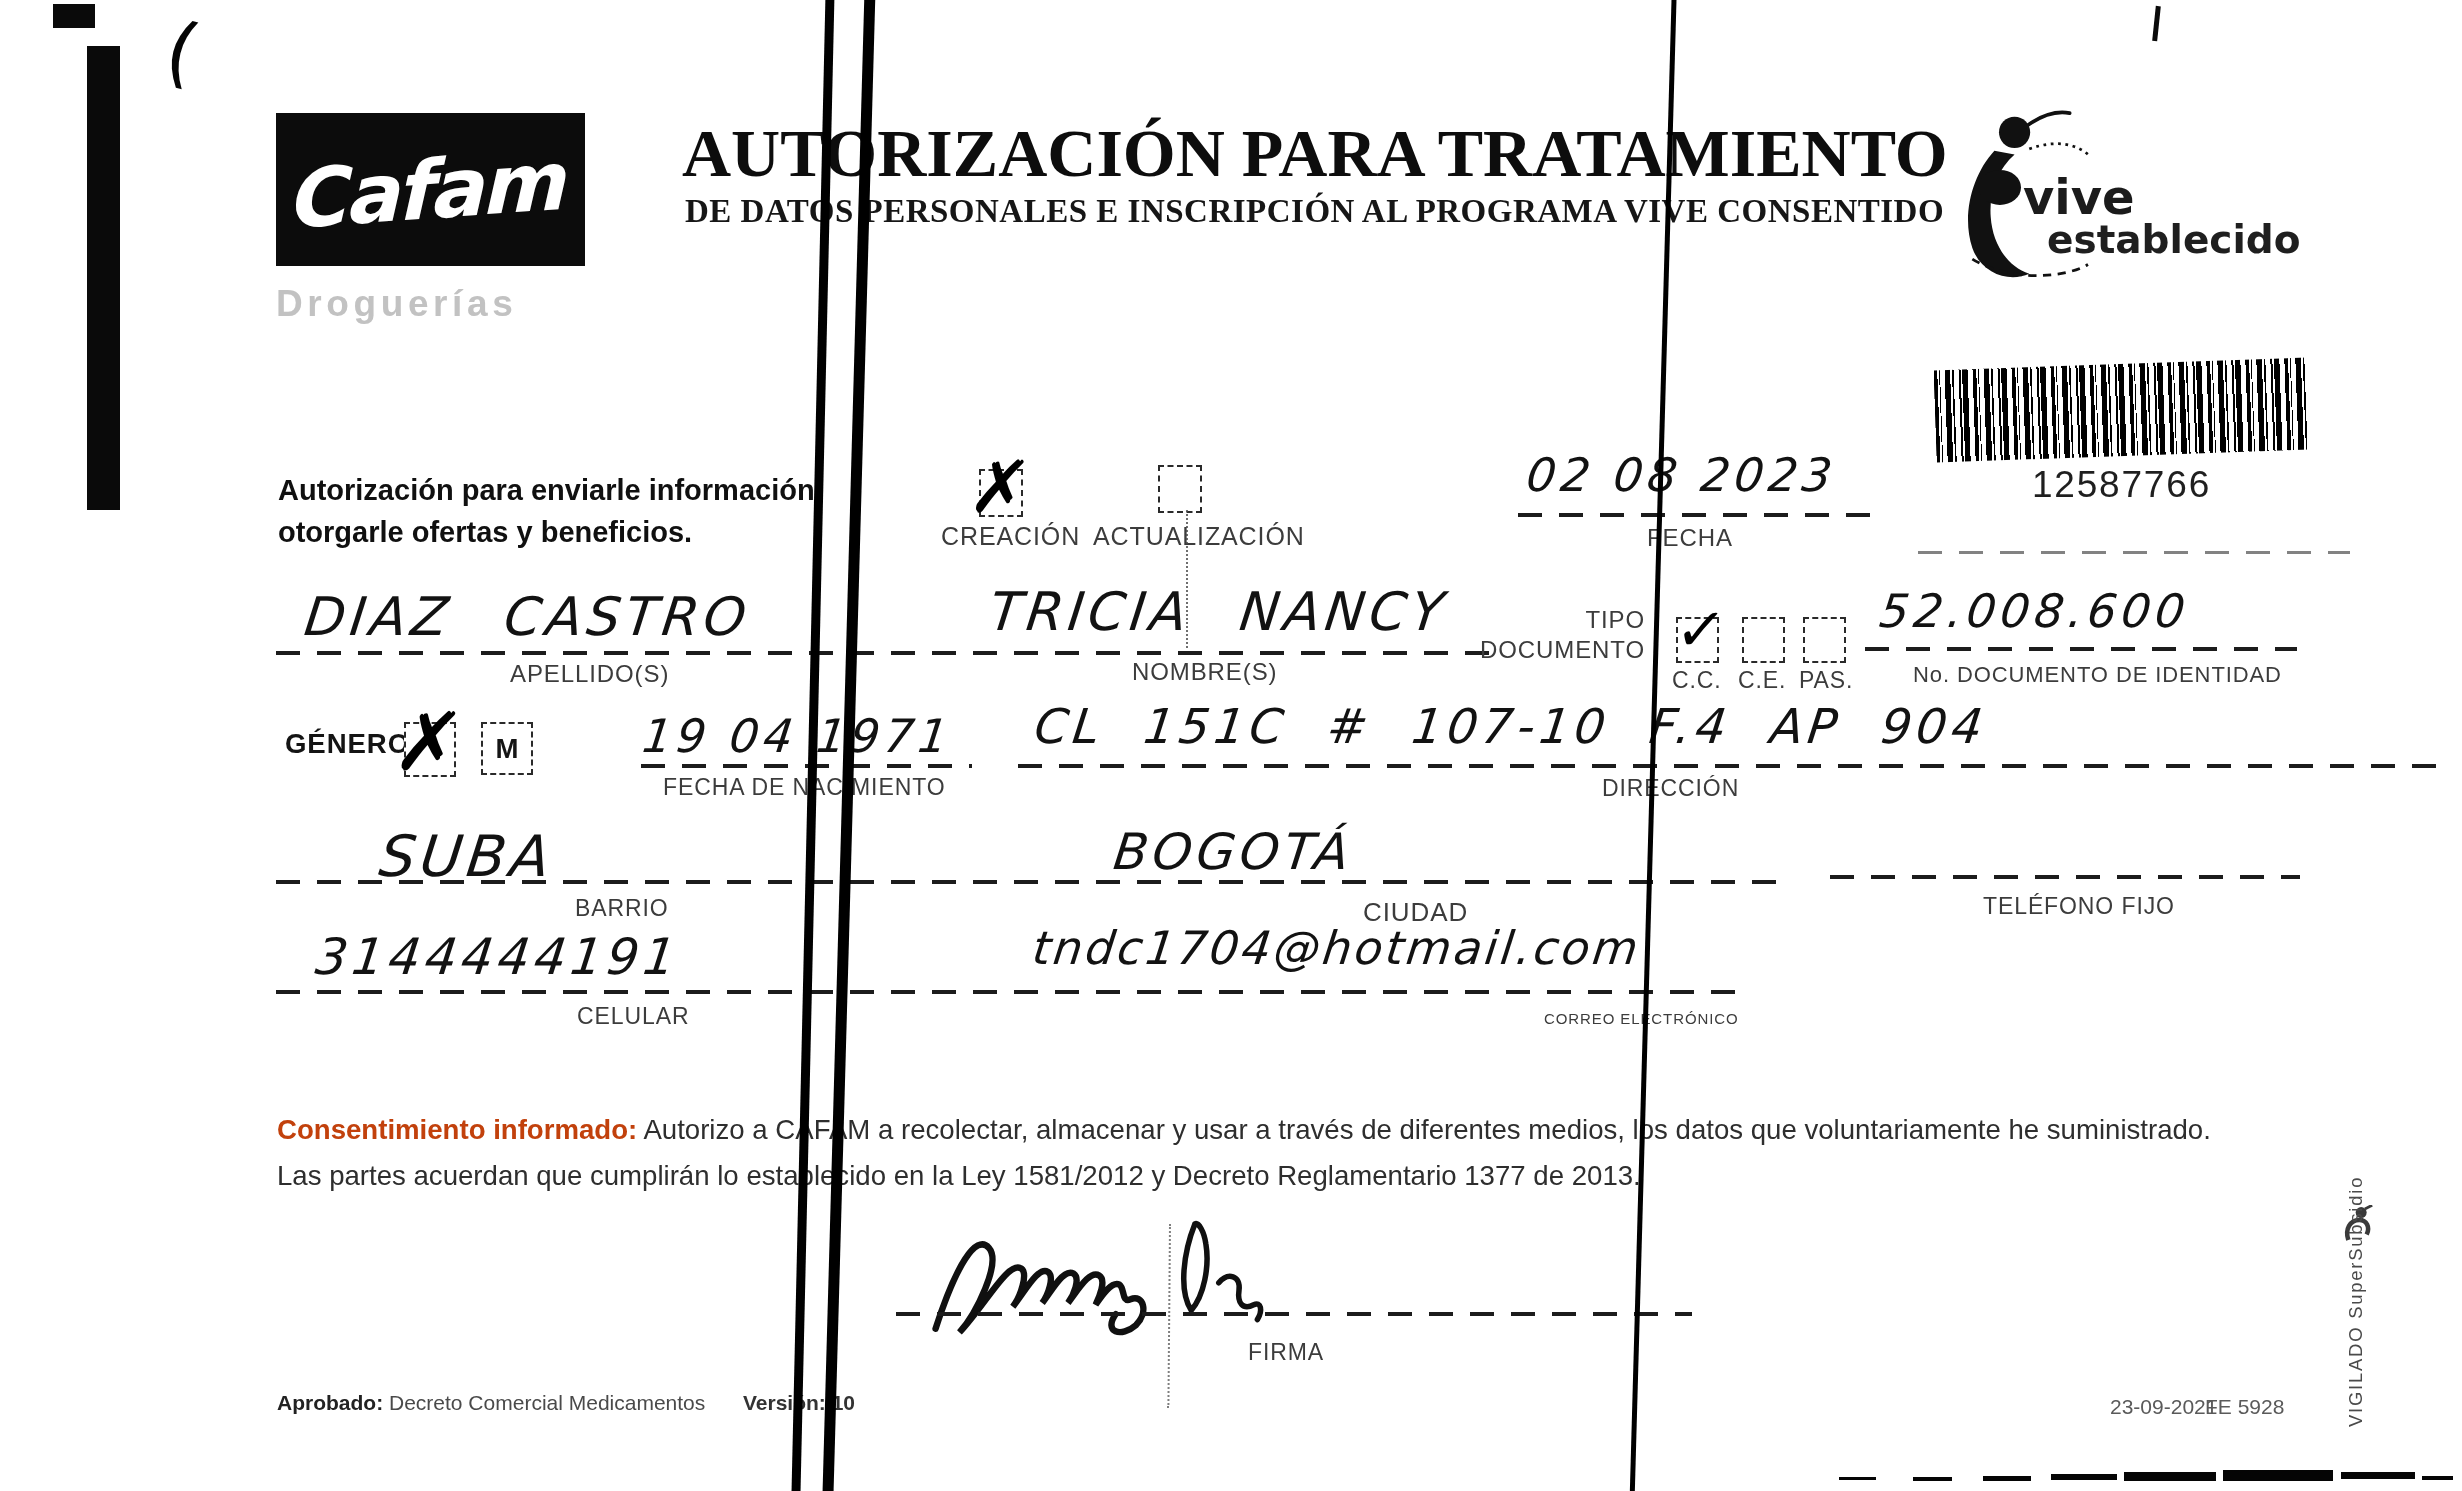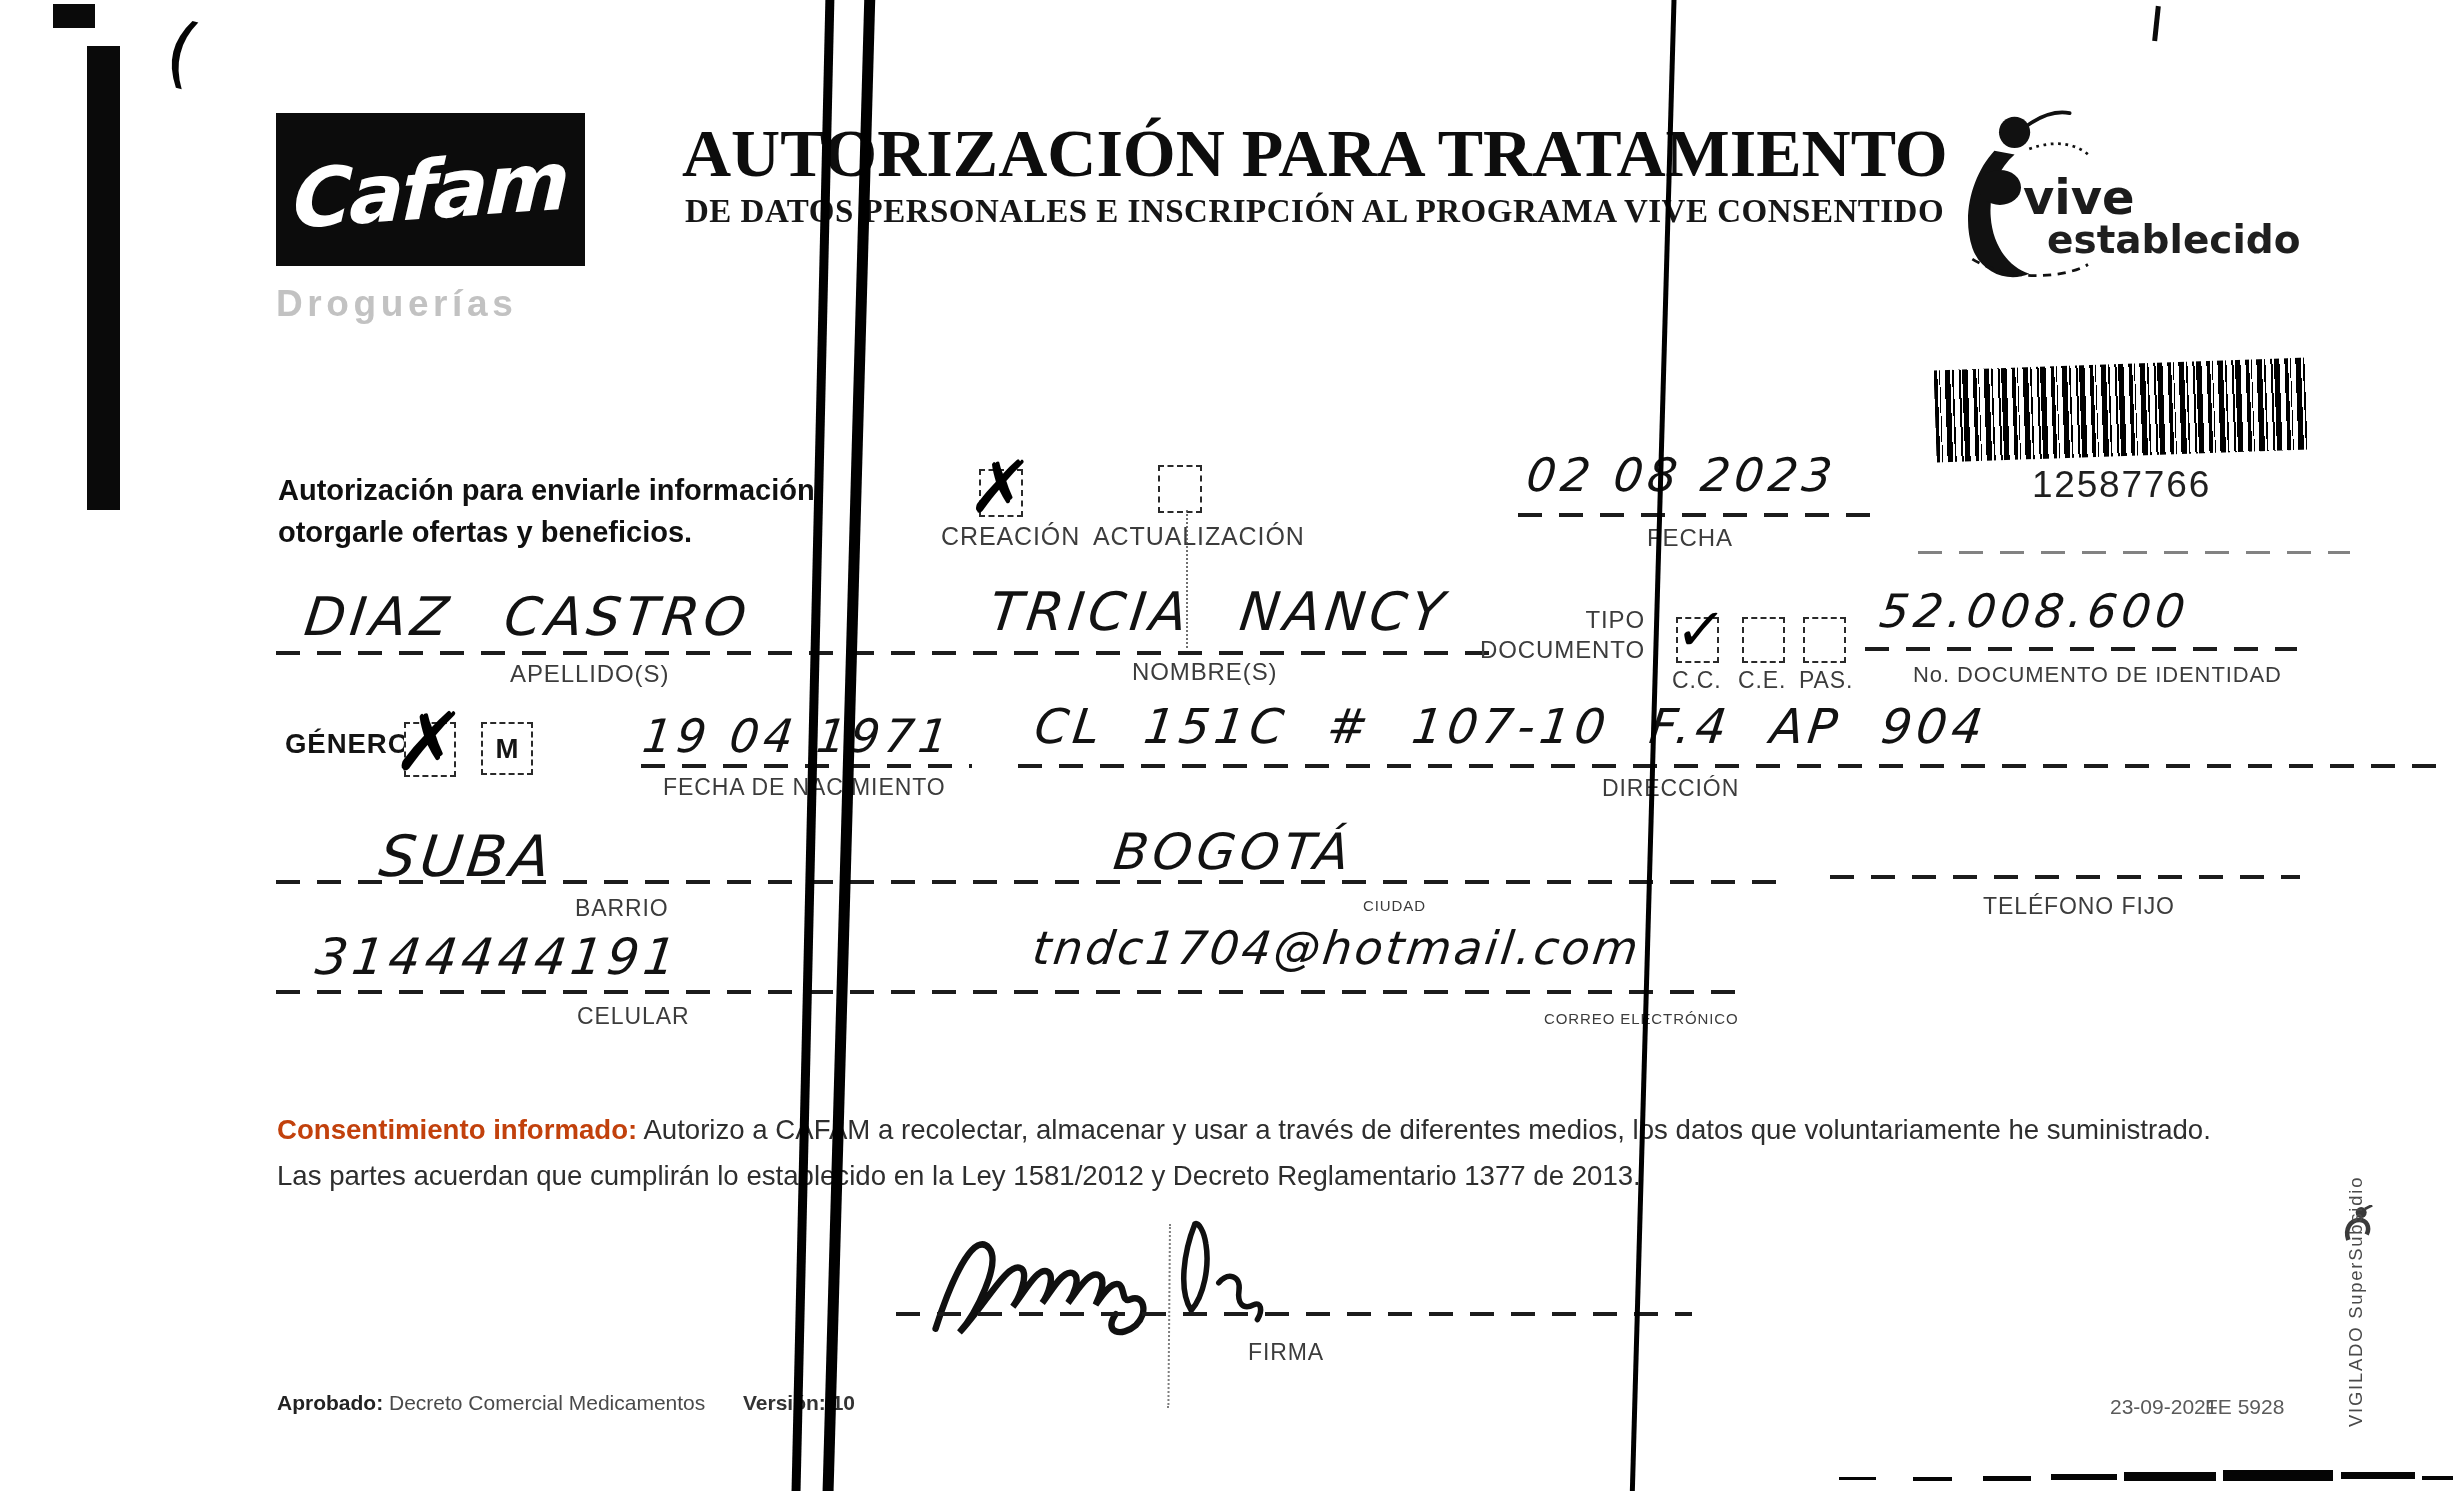--- a/index.html
+++ b/index.html
@@ -102,21 +102,21 @@
   <div class="abs dash" style="left:641px;top:764px;width:331px;"></div>
   <div class="abs lbl" style="left:663px;top:774px;font-size:23px;">FECHA DE NACIMIENTO</div>
   <div class="abs hw" style="left:1035px;top:698px;font-size:48px;word-spacing:20px;">CL 151C # 107-10  F.4  AP 904</div>
   <div class="abs dash" style="left:1018px;top:764px;width:1422px;"></div>
   <div class="abs lbl" style="left:1602px;top:775px;font-size:23px;">DIRECCIÓN</div>
 
   <div class="abs hw" style="left:380px;top:823px;font-size:57px;">SUBA</div>
   <div class="abs hw" style="left:1114px;top:823px;font-size:50px;">BOGOTÁ</div>
   <div class="abs dash" style="left:276px;top:880px;width:1502px;"></div>
   <div class="abs lbl" style="left:575px;top:895px;font-size:23px;">BARRIO</div>
-  <div class="abs lbl" style="left:1363px;top:897px;font-size:15px;">CIUDAD</div>
+  <div class="abs lbl" style="left:1363px;top:897px;font-size:26px;">CIUDAD</div>
   <div class="abs dash" style="left:1830px;top:875px;width:470px;"></div>
   <div class="abs lbl" style="left:1983px;top:893px;font-size:23px;">TELÉFONO FIJO</div>
 
   <div class="abs hw" style="left:316px;top:928px;font-size:50px;">3144444191</div>
   <div class="abs hw" style="left:1033px;top:921px;font-size:46px;letter-spacing:2.8px;">tndc1704@hotmail.com</div>
   <div class="abs dash" style="left:276px;top:990px;width:1476px;"></div>
   <div class="abs lbl" style="left:577px;top:1003px;font-size:23px;">CELULAR</div>
   <div class="abs lbl" style="left:1544px;top:1010px;font-size:15px;">CORREO ELECTRÓNICO</div>
 
   <div class="abs" style="left:277px;top:1114px;font-size:27.6px;color:#2e2e2e;white-space:nowrap;">

